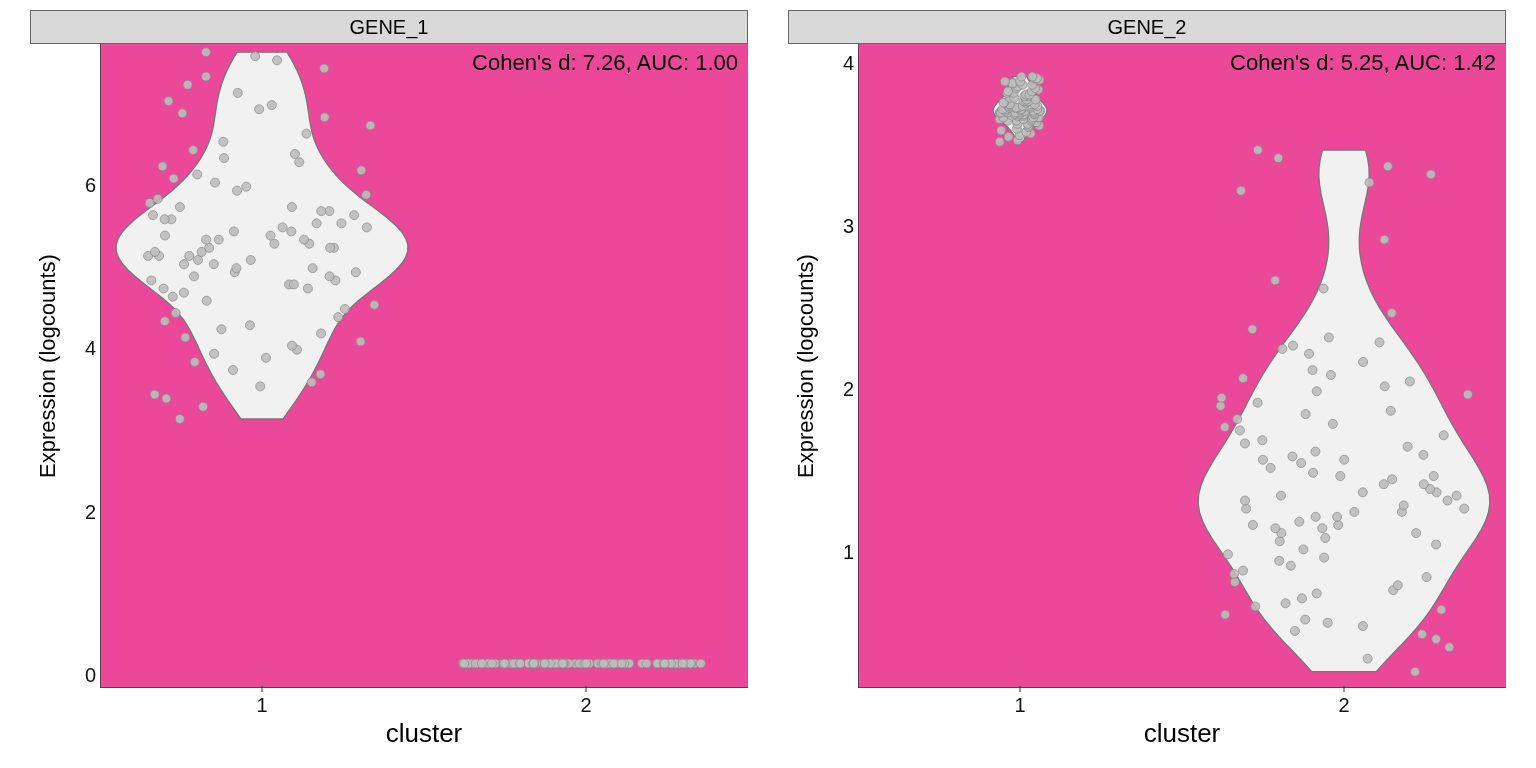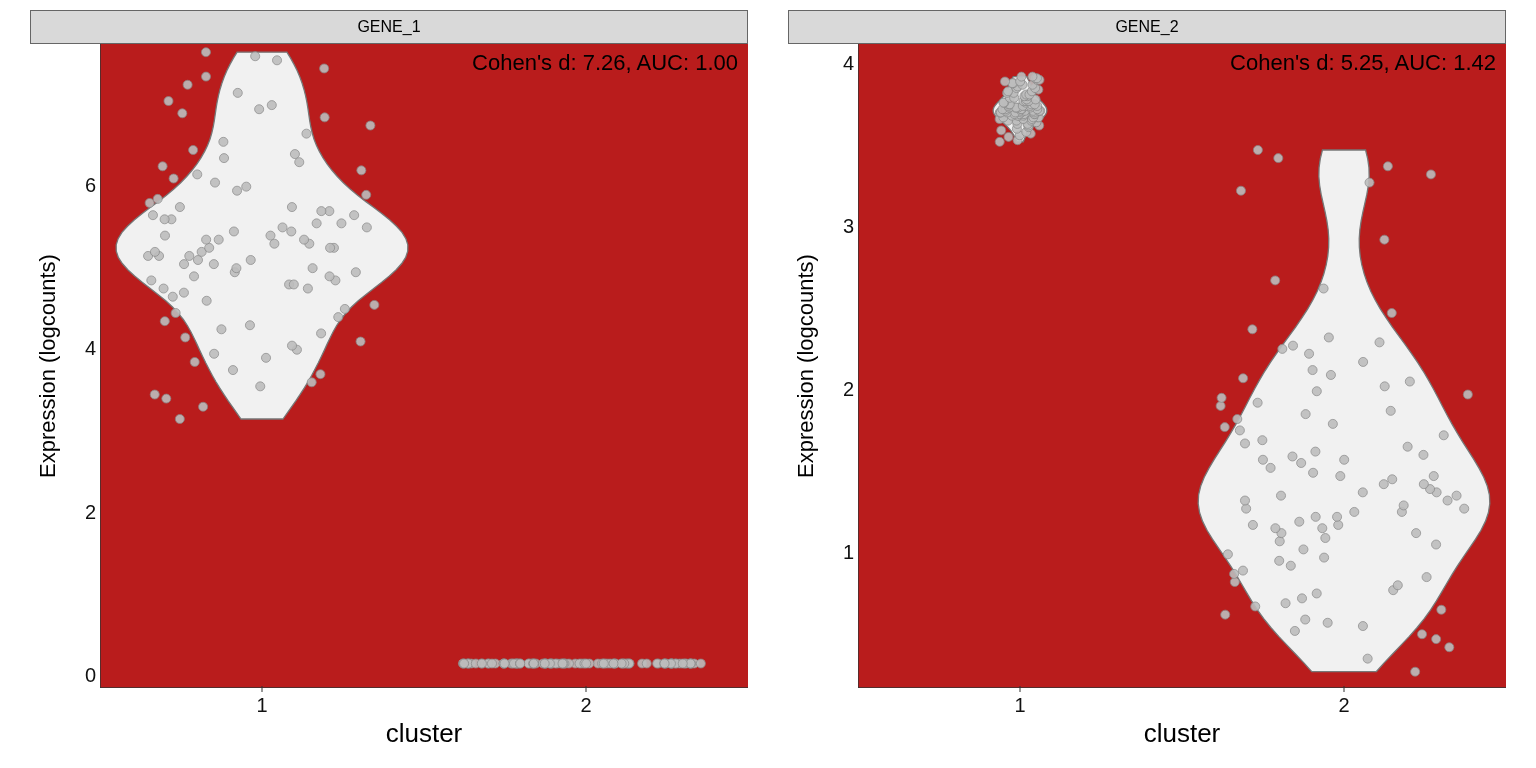--- a/index.html
+++ b/index.html
@@ -22,21 +22,21 @@
     flex: 1 1 50%;
     display: flex;
     flex-direction: column;
     padding: 0 20px;
     box-sizing: border-box;
   }
   .strip {
     background: #d9d9d9;
     border: 1px solid #666;
     text-align: center;
-    font-size: 16px;
+    font-size: 20px;
     line-height: 28px;
     padding: 2px 0;
     color: #000;
   }
   .plot-row {
     flex: 1 1 auto;
     display: flex;
     flex-direction: row;
     min-height: 0;
   }
@@ -73,21 +73,21 @@
     background: #333;
     transform: translateY(0.5px);
   }
   .panel-col {
     flex: 1 1 auto;
     position: relative;
   }
   .panel {
     position: absolute;
     inset: 0;
-    background: #b91c1c;
+    background: #ec4899;
   }
   .panel svg {
     width: 100%;
     height: 100%;
     display: block;
   }
   .annot {
     position: absolute;
     top: 6px;
     right: 10px;

